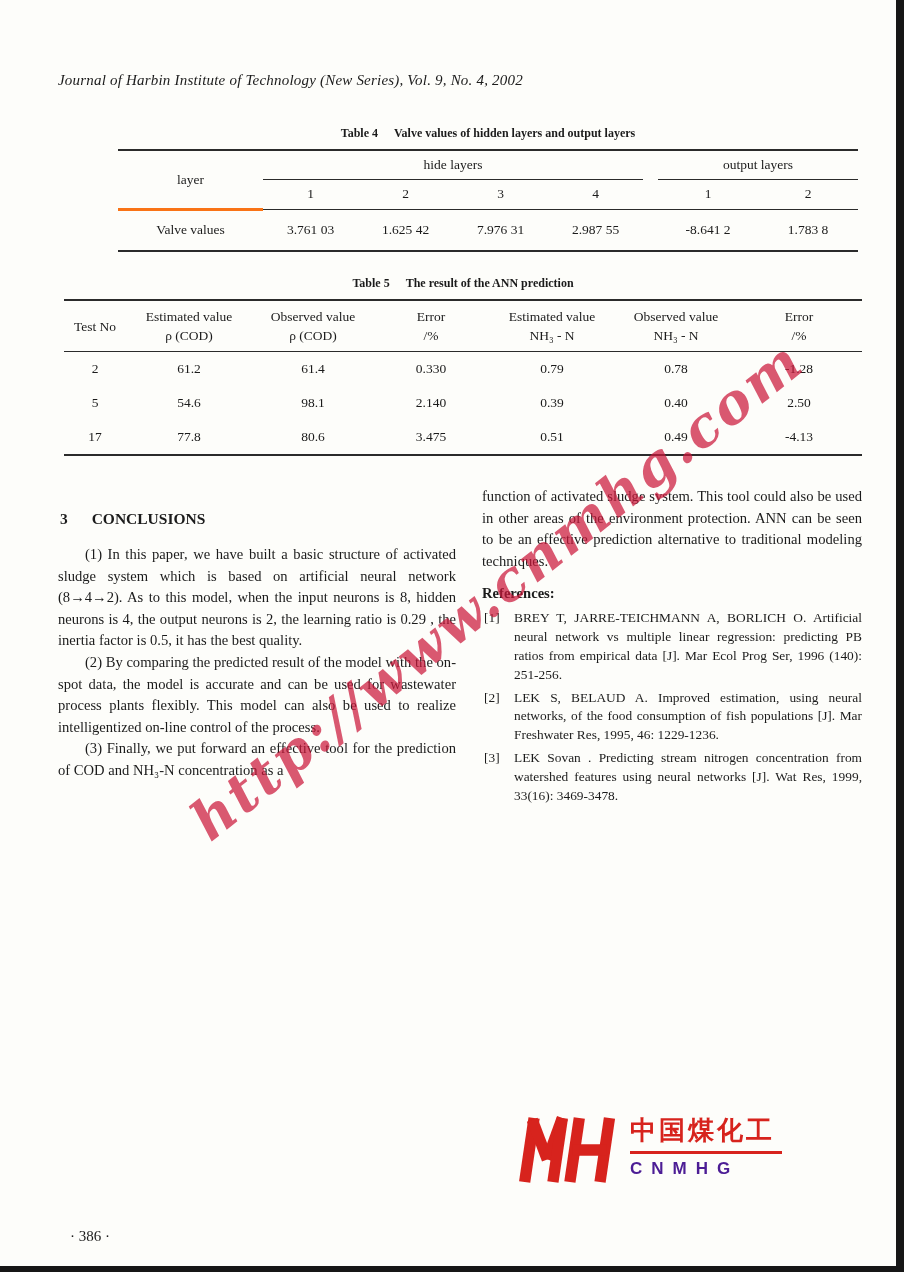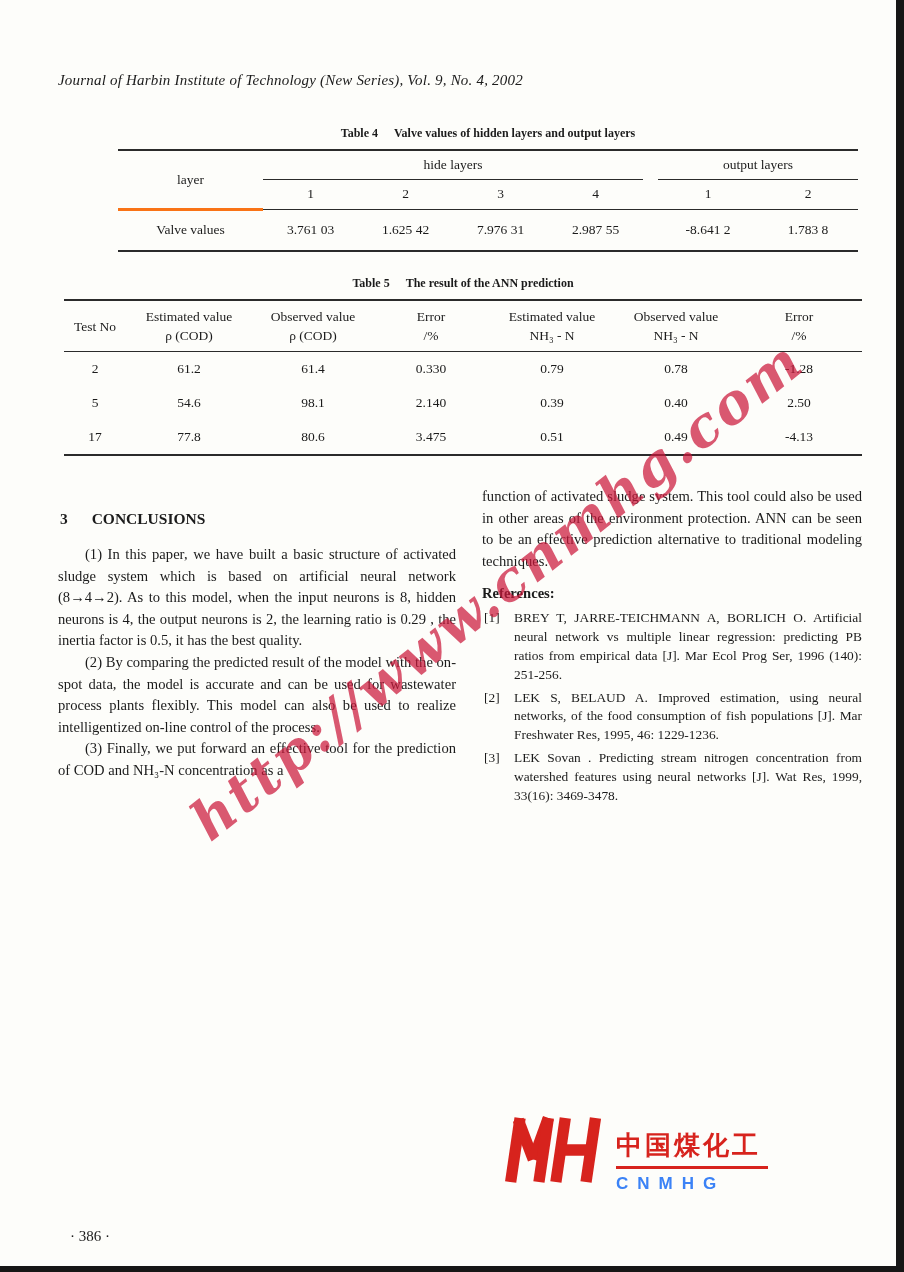--- a/index.html
+++ b/index.html
@@ -74,29 +74,29 @@
     position: absolute; left: 178px; top: 802px;
     transform: rotate(-38.5deg); transform-origin: 0 0;
     font-size: 55px; font-style: italic; font-weight: bold;
     letter-spacing: 3px; white-space: nowrap;
     color: rgba(203, 24, 58, 0.72);
     z-index: 6; pointer-events: none;
     font-family: "DejaVu Serif", serif;
   }
 
   
-  .logo-block { position: absolute; left: 505px; top: 1112px; display: flex; align-items: flex-end; }
+  .logo-block { position: absolute; left: 519px; top: 1112px; display: flex; align-items: flex-start; }
   .logo-mark { margin-right: 13px; }
   .logo-text { padding-top: 6px; }
   .logo-cn {
     color: #d7231d; font-size: 26px; font-weight: bold; letter-spacing: 3px; line-height: 1;
   }
   .logo-line { height: 3px; background: #d7231d; width: 152px; margin: 7px 0 6px; }
   .logo-en {
-    color: #3b82f6; font-size: 17px; letter-spacing: 9px; line-height: 1;
+    color: #4c1d95; font-size: 17px; letter-spacing: 9px; line-height: 1;
     font-family: "Liberation Sans", sans-serif; font-weight: bold;
   }
 
   .page-number { position: absolute; left: 70px; top: 1228px; font-size: 15px; }
 </style>
 </head>
 <body>
 
 <div class="page">
 

